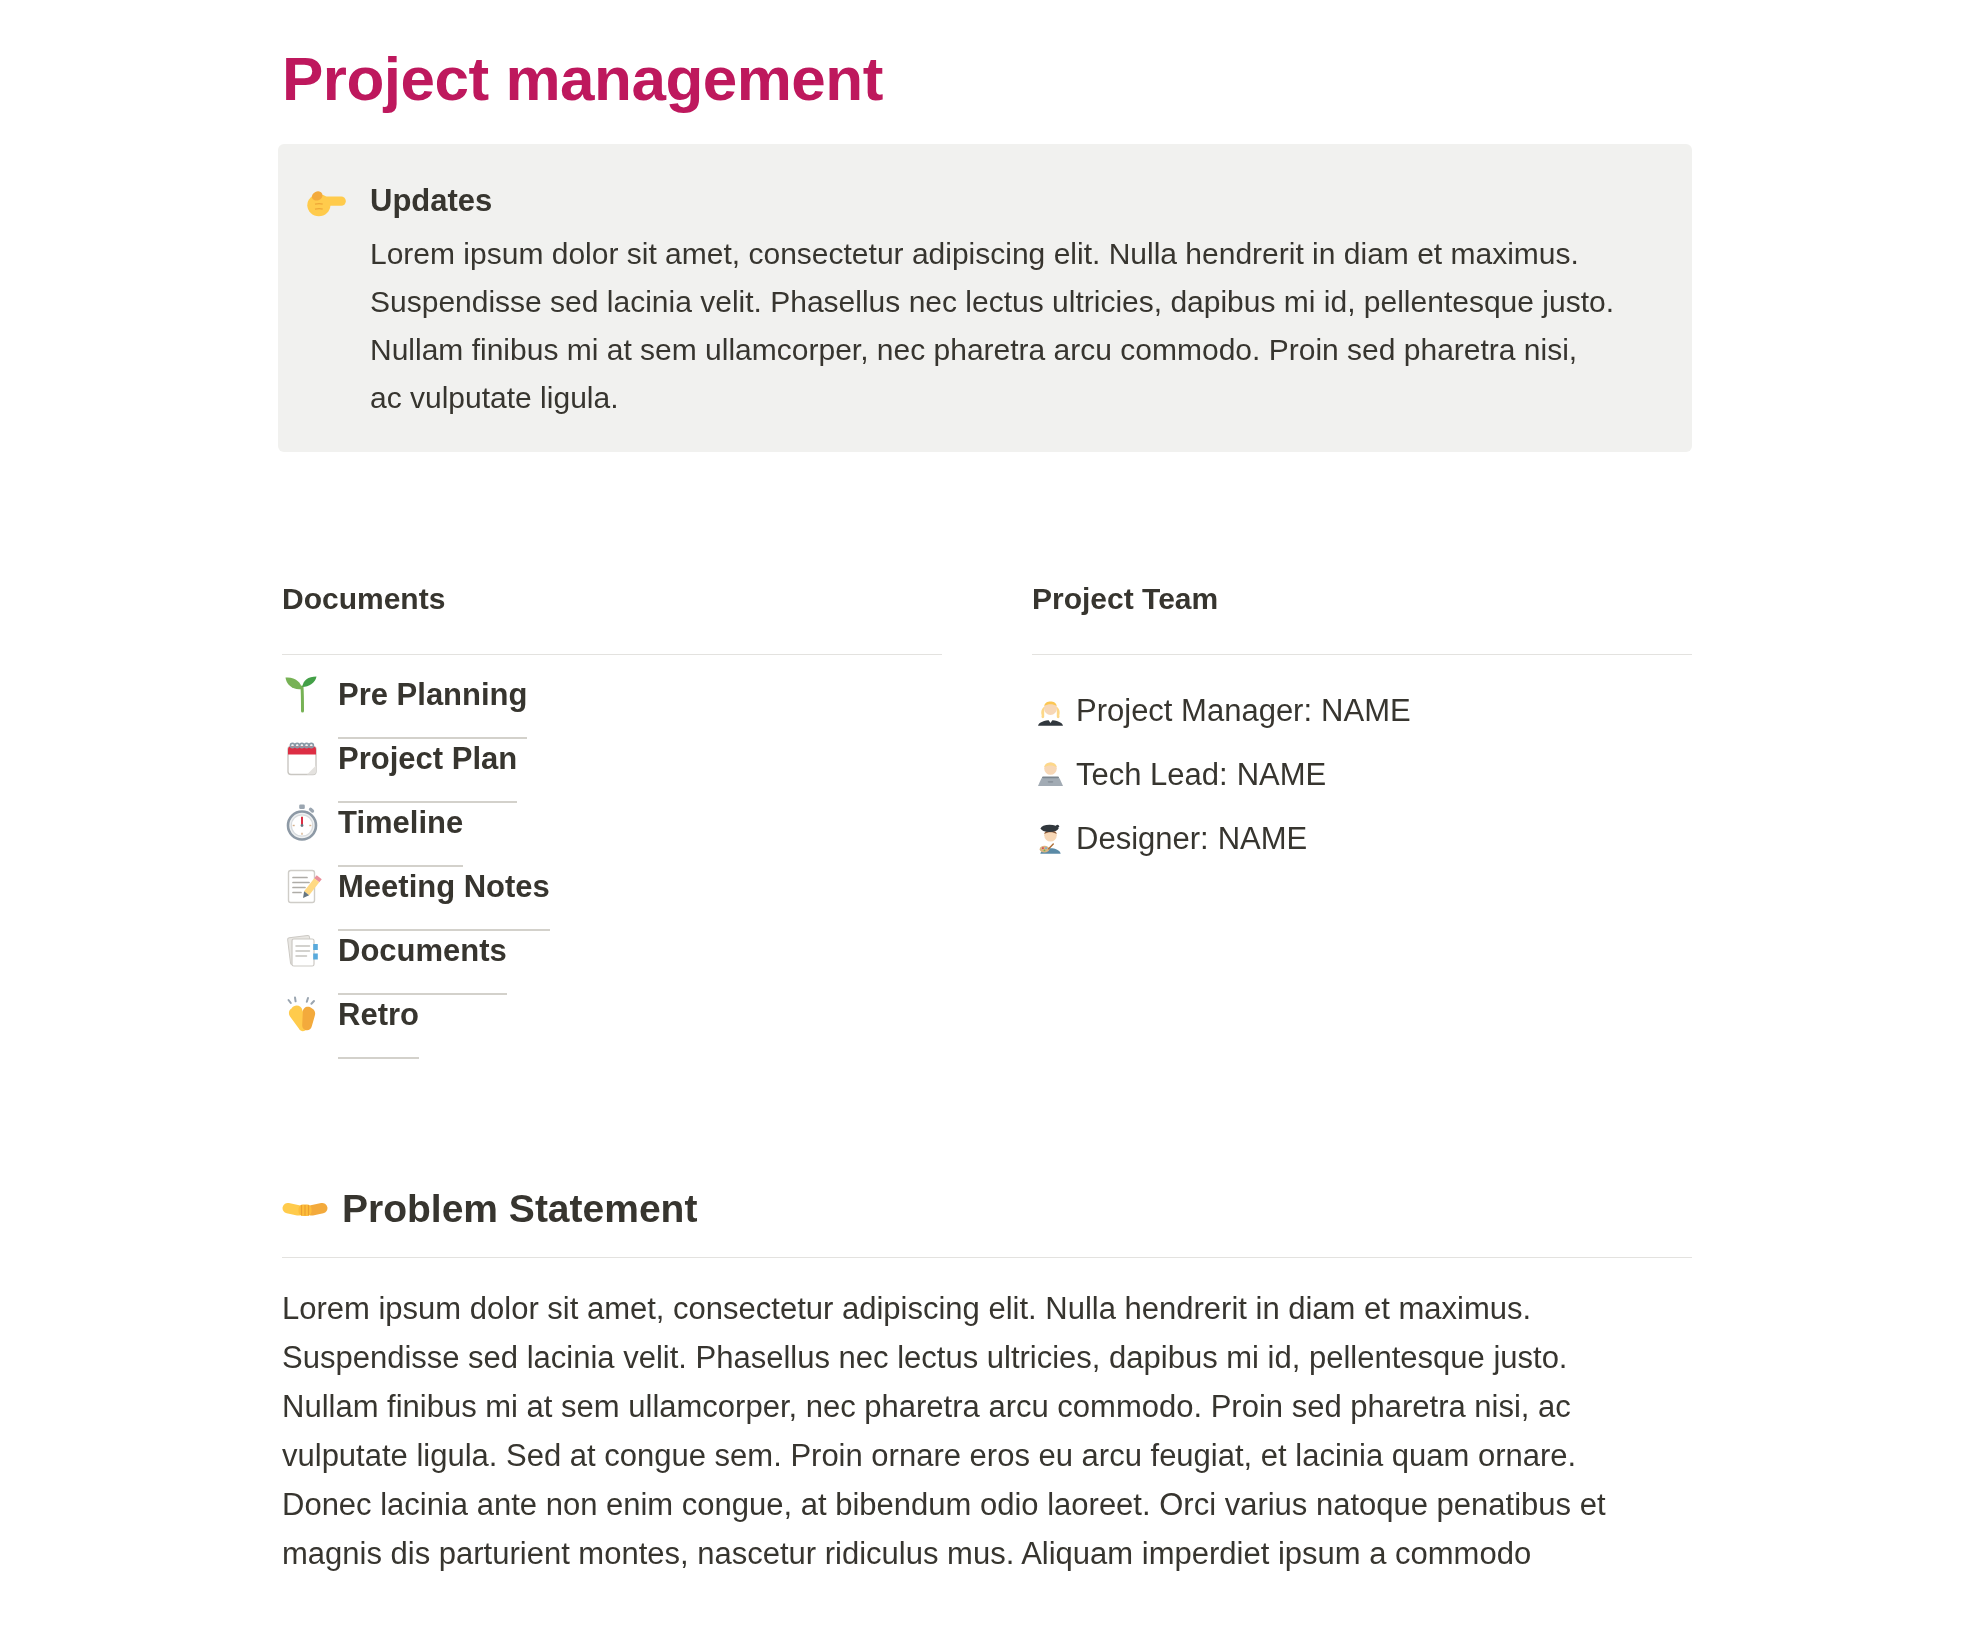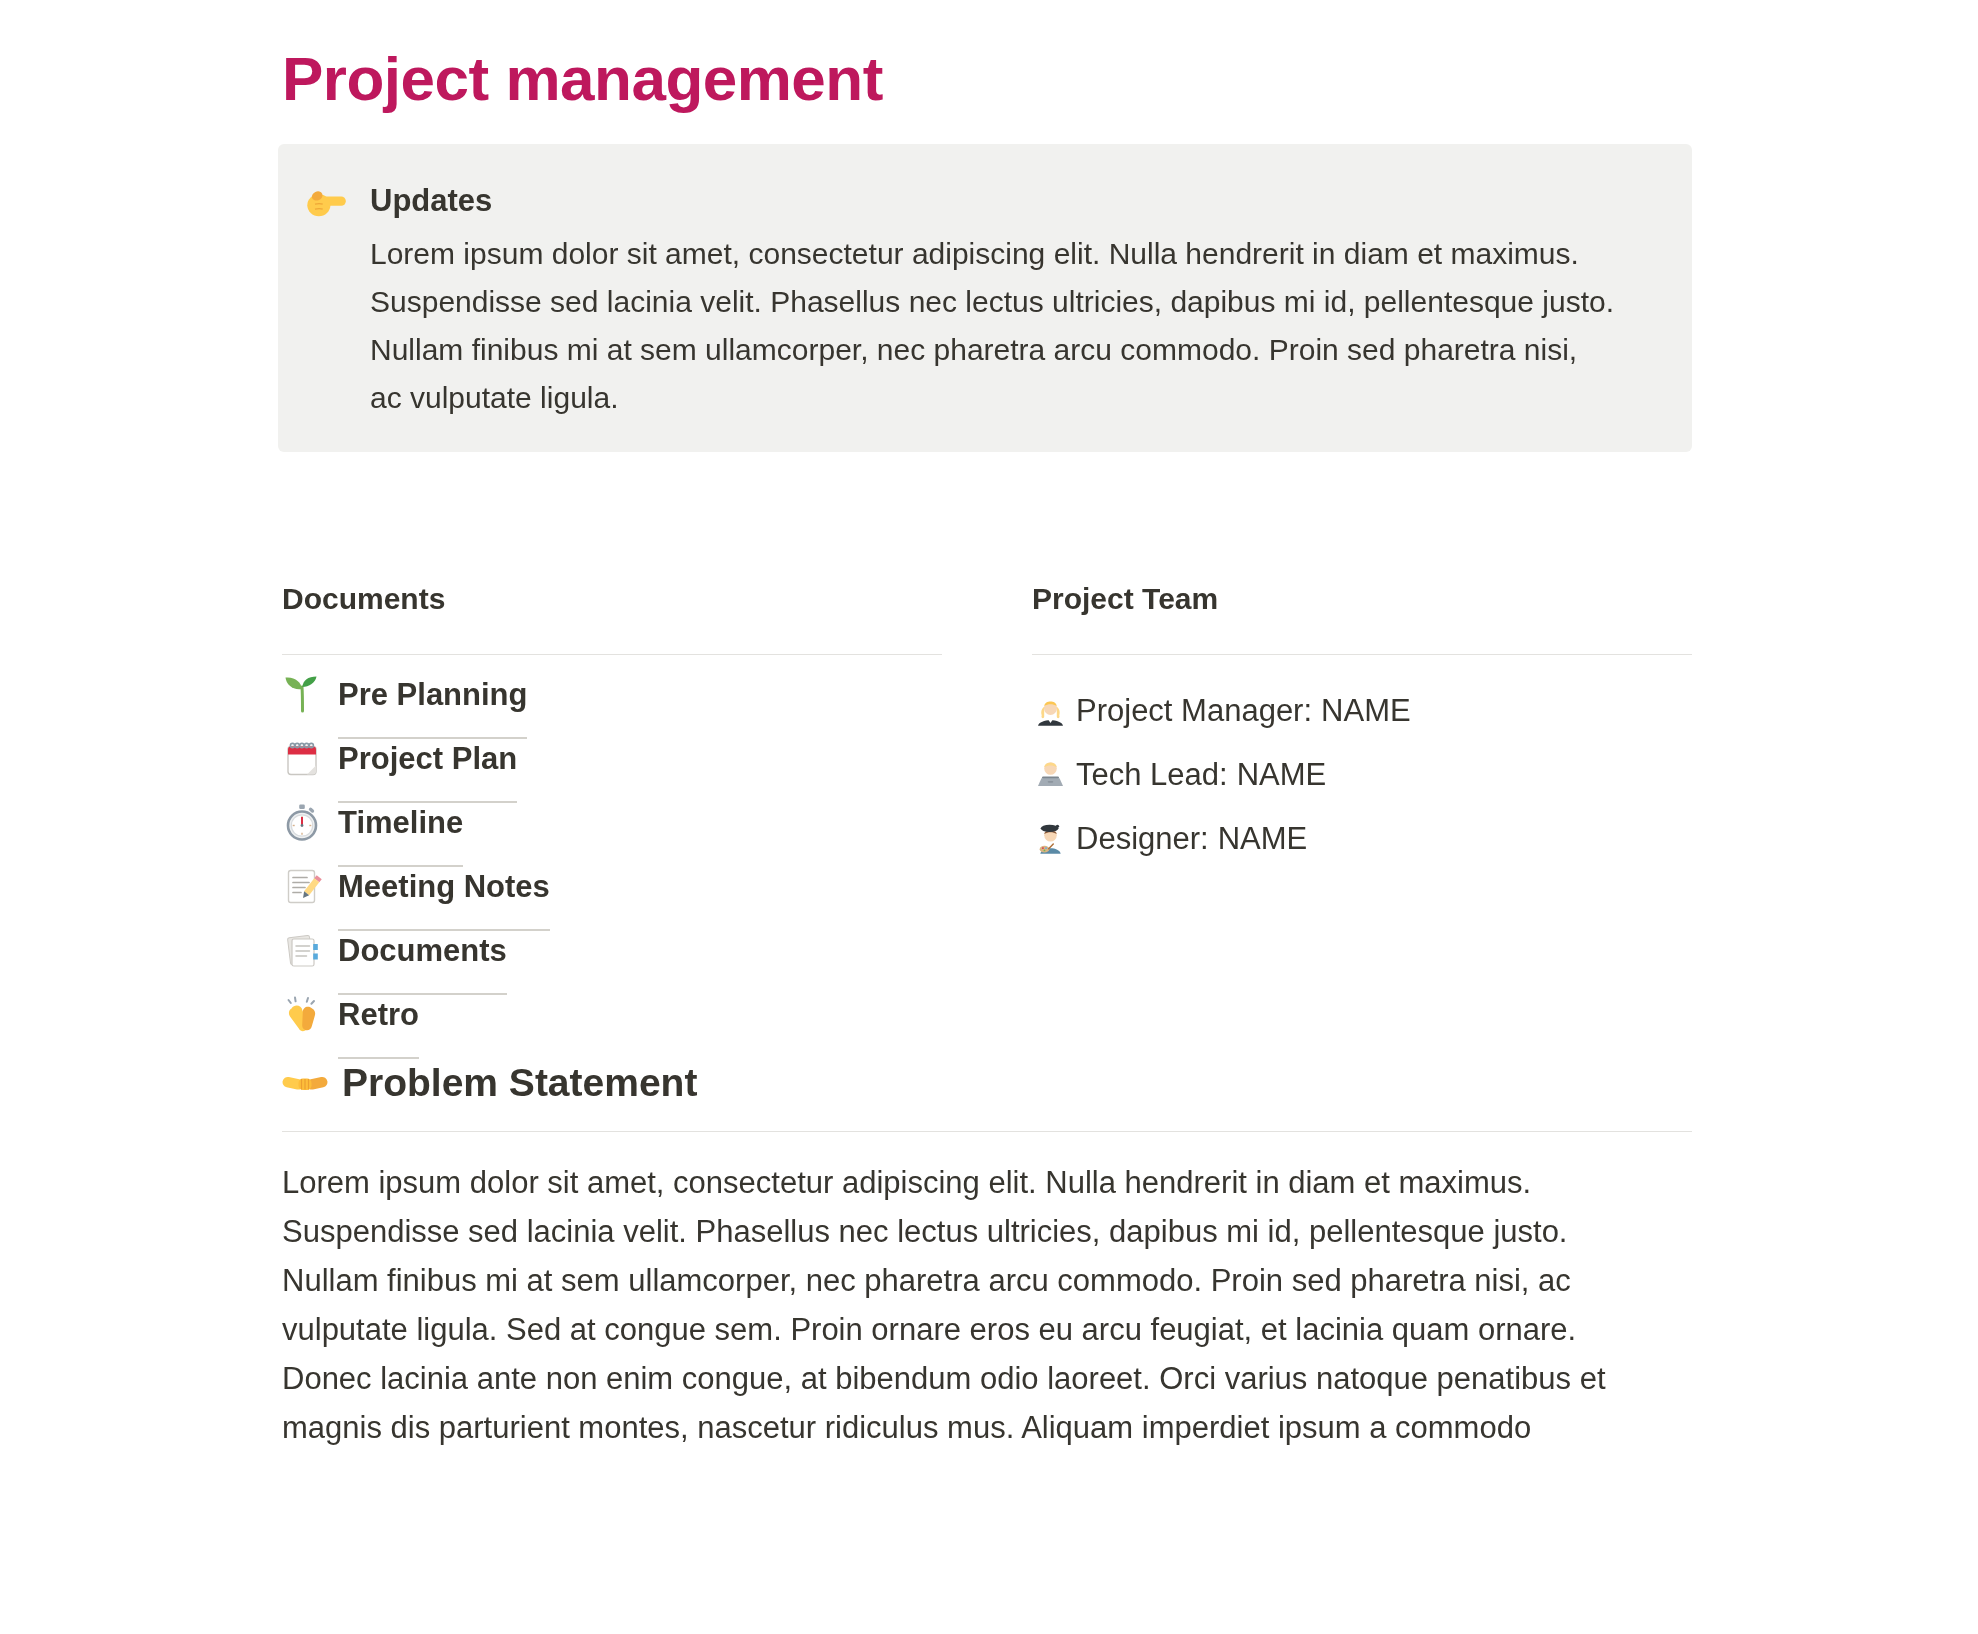--- a/index.html
+++ b/index.html
@@ -46,21 +46,21 @@
     border-bottom:2px solid #d3d1cb; padding-bottom:1px;
   }
 
   .team-list { margin-top:24px; }
   .team-item { display:flex; align-items:center; height:64px; font-size:31px; line-height:40px; }
   .team-icon { flex:0 0 37px; }
   .team-icon svg { width:37px; height:37px; display:block; }
   .team-role { font-weight:400; margin-left:7px; }
   .team-name { margin-left:9px; }
 
-  .problem-section { }
+  .problem-section { margin-top:126px; }
   .problem-heading {
     display:flex; align-items:center;
     font-size:39px; font-weight:700; line-height:48px;
     padding-bottom:24px; border-bottom:1px solid #e3e2df;
   }
   .problem-heading .heading-icon { flex:0 0 46px; margin-right:14px; }
   .problem-heading .heading-icon svg { width:46px; height:46px; display:block; }
   .problem-text {
     margin-top:26px; font-size:31px; line-height:49px; max-width:1380px;
   }

